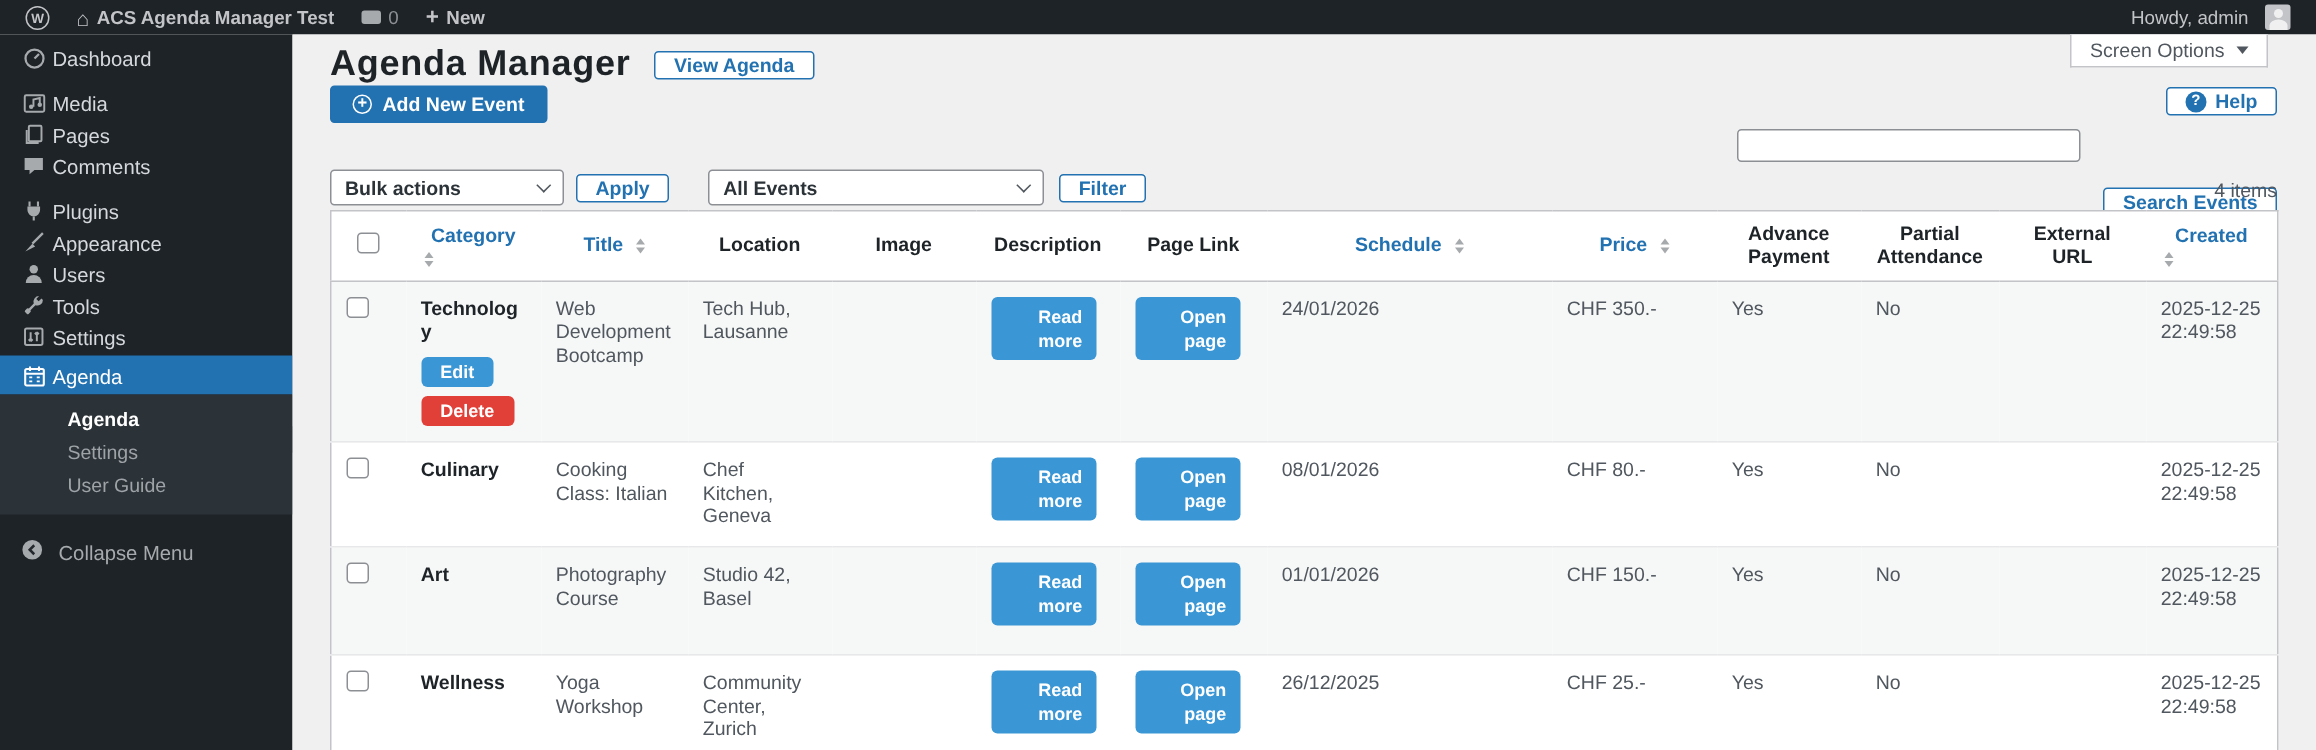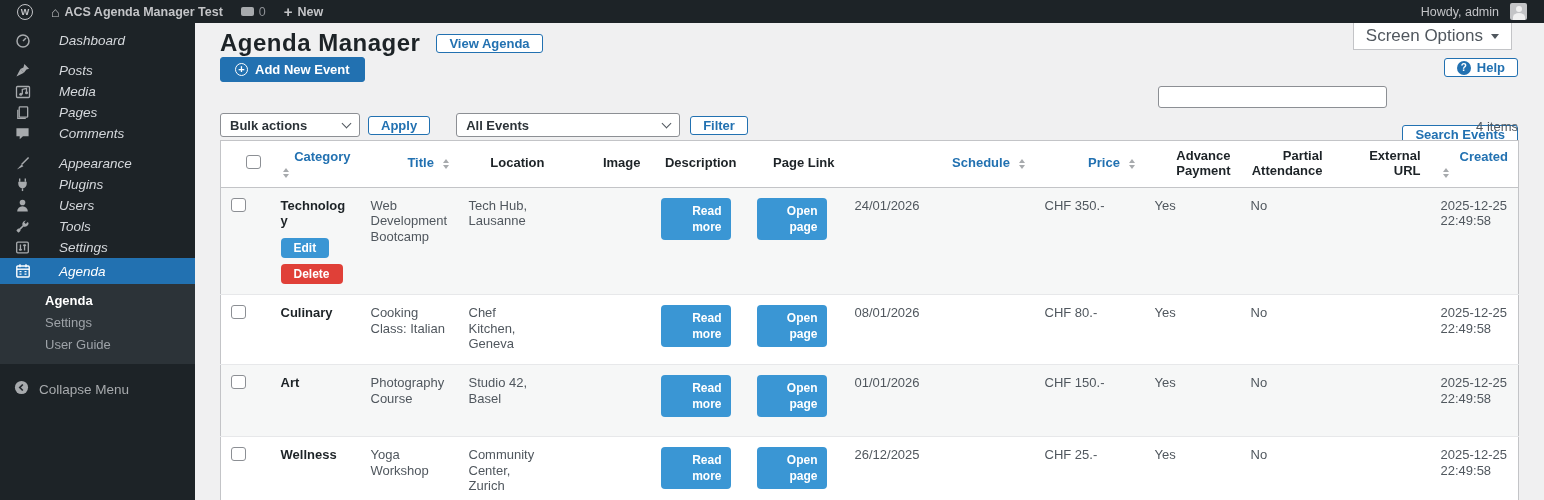--- a/index.html
+++ b/index.html
@@ -19,37 +19,37 @@
   .bubble{position:relative;width:13px;height:9px;background:#a7aaad;border-radius:2px;}
   .bubble:after{content:"";position:absolute;left:2px;bottom:-4px;border:4px solid transparent;border-top-color:#a7aaad;border-left-width:2px;border-right-width:2px;}
   .plus-glyph{font-size:15px;font-weight:bold;line-height:1;color:#c3c4c7;}
   .avatar{width:17px;height:17px;background:#c3c4c7;border-radius:2px;position:relative;overflow:hidden;margin-left:6px;}
   .avatar:before{content:"";position:absolute;left:5.5px;top:3px;width:6px;height:6px;border-radius:50%;background:#f0f0f1;}
   .avatar:after{content:"";position:absolute;left:2.5px;top:10px;width:12px;height:8px;border-radius:50% 50% 0 0;background:#f0f0f1;}
 
   
   .sidebar{position:absolute;top:23px;left:0;width:195px;height:477px;background:#1d2327;color:#d5d8dc;font-size:13.5px;}
   .menu{padding-top:7px;}
-  .menu-item{display:flex;align-items:center;gap:28px;padding:4px 14px;height:21px;cursor:pointer;font-style:italic;}
+  .menu-item{display:flex;align-items:flex-end;gap:4px;padding:4px 14px;height:21px;cursor:pointer;}
   .menu-item .mi-icon{width:17px;height:17px;color:#a7aaad;display:flex;align-items:center;justify-content:center;flex:0 0 17px;}
   .menu-gap{height:9px;}
   .menu-item.active{background:#2271b1;color:#fff;height:26px;}
   .menu-item.active .mi-icon{color:#fff;}
   .submenu{background:#2c3338;padding:6px 0 8px 0;}
   .submenu-item{padding:3px 12px 3px 45px;font-size:13px;color:#9ea3a8;cursor:pointer;line-height:16px;}
   .submenu-item.current{color:#fff;font-weight:bold;}
   .collapse-row{display:flex;align-items:center;gap:10px;padding:6px 14px;margin-top:10px;color:#a7aaad;cursor:pointer;}
   .current-arrow{position:absolute;left:195px;top:284px;width:0;height:0;
                  border-top:9px solid transparent;border-bottom:9px solid transparent;border-left:9px solid #1d2327;}
 
   
   .main{position:absolute;top:23px;left:195px;right:0;bottom:0;background:#f0f0f1;}
 
   .screen-options{position:absolute;top:0;right:32px;background:#fff;border:1px solid #c3c4c7;border-top:none;
-                  padding:3px 12px;display:flex;align-items:center;gap:8px;font-size:17px;color:#50575e;cursor:pointer;}
+                  padding:3px 12px;display:flex;align-items:center;gap:8px;font-size:13px;color:#50575e;cursor:pointer;}
   .tri-down{width:0;height:0;border-left:4px solid transparent;border-right:4px solid transparent;border-top:5px solid #50575e;}
 
   .title-row{position:absolute;left:25px;top:6px;display:flex;align-items:center;gap:16px;}
   .page-title{font-size:24px;font-weight:600;color:#1d2327;letter-spacing:0.5px;}
   .btn-outline{background:#fff;border:1px solid #2271b1;color:#2271b1;border-radius:3px;
                font-size:13px;font-weight:600;padding:1px 12px;cursor:pointer;display:inline-flex;align-items:center;gap:6px;}
   .btn-primary{background:#2271b1;border:1px solid #2271b1;color:#fff;border-radius:3px;
                font-size:13px;font-weight:600;padding:4px 14px;cursor:pointer;display:inline-flex;align-items:center;gap:7px;}
   .add-new{position:absolute;left:25px;top:34px;}
   .plus-circle{width:13px;height:13px;border:1.5px solid #fff;border-radius:50%;display:flex;align-items:center;justify-content:center;
@@ -64,21 +64,21 @@
   .toolbar{position:absolute;left:25px;top:90px;display:flex;align-items:center;}
   .select-box{background:#fff;border:1px solid #8c8f94;border-radius:3px;height:24px;display:flex;align-items:center;
               justify-content:space-between;font-size:13px;font-weight:600;color:#2c3338;padding:0 9px;cursor:pointer;}
   .chev{width:7px;height:7px;border-right:1.8px solid #50575e;border-bottom:1.8px solid #50575e;transform:rotate(45deg);margin-top:-3px;margin-left:10px;}
   .items-count{position:absolute;right:26px;top:96px;font-size:13px;color:#50575e;}
 
   
   .table-wrap{position:absolute;left:25px;top:117px;width:1298px;}
   table.list{width:1298px;border-collapse:collapse;background:#fff;border:1px solid #c3c4c7;table-layout:fixed;
              font-size:13px;color:#50575e;}
-  table.list th{font-weight:600;text-align:right;padding:8px 10px;vertical-align:middle;color:#1d2327;
+  table.list th{font-weight:600;text-align:center;padding:8px 10px;vertical-align:middle;color:#1d2327;
                 border-bottom:1px solid #c3c4c7;overflow-wrap:anywhere;line-height:1.15;}
   table.list th.sortable{color:#2271b1;cursor:pointer;}
   table.list thead tr{height:45px;}
   table.list td{padding:10px 10px;vertical-align:top;overflow-wrap:anywhere;line-height:1.2;}
   tr.stripe{background:#f6f7f7;}
   tr.data-row{border-bottom:1px solid #e7e8ea;}
   .cat{font-weight:bold;color:#1d2327;}
   .cb{width:15px;height:14px;border:1px solid #8c8f94;border-radius:3px;background:#fff;display:inline-block;cursor:pointer;}
   .sort-arrows{display:inline-flex;flex-direction:column;gap:2px;margin-left:5px;vertical-align:middle;}
   .sort-arrows.block{display:flex;margin-left:2px;margin-top:3px;}
@@ -126,29 +126,20 @@
             <svg width="16" height="16" viewBox="0 0 16 16" fill="none" stroke="currentColor" stroke-width="1.5">
               <circle cx="8" cy="8" r="6"></circle>
               <path d="M8 8l3-3"></path>
             </svg>
           </span>
         <span>Dashboard</span>
       </div>
       <div class="menu-gap"></div>
       <div class="menu-item">
         <span class="mi-icon">
-            <svg width="15" height="15" viewBox="0 0 16 16" fill="currentColor">
-              <path d="M10 1l5 5-2.8 1L9.5 10.3 5.7 6.5 9 4.8z"></path>
-              <path d="M5.7 6.5L1.5 14.5l8-4.2z"></path>
-            </svg>
-          </span>
-        <span>Posts</span>
-      </div>
-      <div class="menu-item">
-        <span class="mi-icon">
             <svg width="16" height="16" viewBox="0 0 16 16" fill="none" stroke="currentColor" stroke-width="1.3">
               <rect x="1.5" y="2.5" width="13" height="11" rx="1"></rect>
               <circle cx="5.8" cy="10.2" r="1.5" fill="currentColor" stroke="none"></circle>
               <path d="M7.3 10.2V5.4l4.2-1v4.4"></path>
               <circle cx="11.5" cy="8.8" r="1.5" fill="currentColor" stroke="none"></circle>
             </svg>
           </span>
         <span>Media</span>
       </div>
       <div class="menu-item">
@@ -164,36 +155,36 @@
         <span class="mi-icon">
             <svg width="15" height="15" viewBox="0 0 16 16" fill="currentColor">
               <path d="M1.5 2.5h13v8.5H8.5L5 14v-3H1.5z"></path>
             </svg>
           </span>
         <span>Comments</span>
       </div>
       <div class="menu-gap"></div>
       <div class="menu-item">
         <span class="mi-icon">
-            <svg width="15" height="15" viewBox="0 0 16 16" fill="none" stroke="currentColor" stroke-width="1.6">
-              <path d="M14.5 1.5L7 9"></path>
-              <path d="M7 9l-5 5.5L9 11z" fill="currentColor" stroke="none"></path>
-            </svg>
-          </span>
-        <span>Appearance</span>
-      </div>
-      <div class="menu-item">
-        <span class="mi-icon">
             <svg width="15" height="15" viewBox="0 0 16 16" fill="none" stroke="currentColor" stroke-width="1.5">
               <path d="M5 1.5V5M11 1.5V5"></path>
               <path d="M3.5 5h9v2.5a4.5 4.5 0 01-9 0z" fill="currentColor" stroke="none"></path>
               <path d="M8 12v3"></path>
             </svg>
           </span>
         <span>Plugins</span>
+      </div>
+      <div class="menu-item">
+        <span class="mi-icon">
+            <svg width="15" height="15" viewBox="0 0 16 16" fill="none" stroke="currentColor" stroke-width="1.6">
+              <path d="M14.5 1.5L7 9"></path>
+              <path d="M7 9l-5 5.5L9 11z" fill="currentColor" stroke="none"></path>
+            </svg>
+          </span>
+        <span>Appearance</span>
       </div>
       <div class="menu-item">
         <span class="mi-icon">
             <svg width="15" height="15" viewBox="0 0 16 16" fill="currentColor">
               <circle cx="8" cy="4.8" r="3"></circle>
               <path d="M2.3 14.5a5.7 5.7 0 0111.4 0z"></path>
             </svg>
           </span>
         <span>Users</span>
       </div>
@@ -261,21 +252,21 @@
 
     <button class="btn-outline help-btn">
       <span class="q-circle">?</span>
       <span>Help</span>
     </button>
 
     <input class="search-input" type="text" value="" style="">
     <button class="btn-outline search-btn">Search Events</button>
 
     <div class="toolbar">
-      <div class="select-box" style="width:140px;">
+      <div class="select-box" style="width:156px;">
         <span>Bulk actions</span>
         <span class="chev"></span>
       </div>
       <button class="btn-outline" style="margin-left:8px;">Apply</button>
       <div class="select-box" style="width:224px;margin-left:26px;">
         <span>All Events</span>
         <span class="chev"></span>
       </div>
       <button class="btn-outline" style="margin-left:10px;">Filter</button>
     </div>

